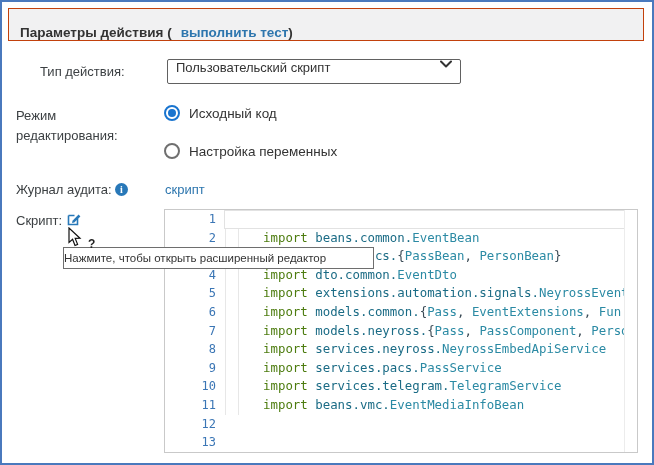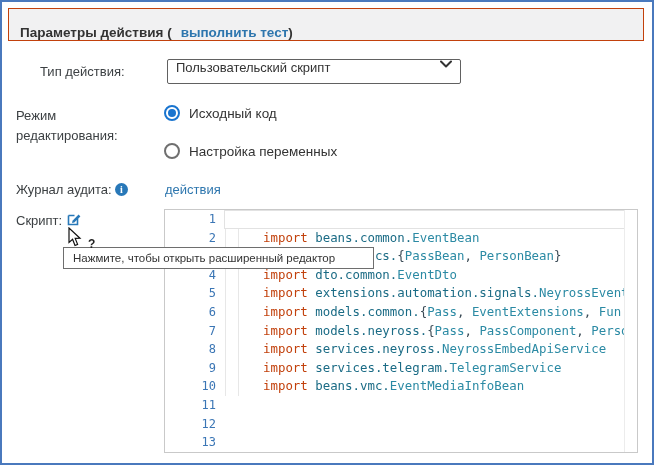--- a/index.html
+++ b/index.html
@@ -38,21 +38,21 @@
   .info-ic{
     position:absolute;left:113px;top:181px;width:13px;height:13px;border-radius:50%;
     background:#2878b8;color:#fff;font-size:10px;font-weight:bold;
     display:flex;align-items:center;justify-content:center;font-family:"Liberation Serif",serif;
   }
   .edit-ic{position:absolute;left:64px;top:209px;width:16px;height:16px;color:#2878b8;}
   
   .tip{
     position:absolute;left:61px;top:245px;width:311px;height:22px;z-index:6;
     background:#fff;border:1px solid #6e6e6e;
-    display:flex;align-items:center;padding-left:9px;
+    display:flex;align-items:center;
     font-size:11.5px;color:#333;
   }
   
   .cursor{position:absolute;left:66px;top:225px;z-index:7;}
   .cursor-q{position:absolute;left:86px;top:235px;z-index:7;font-size:12px;font-weight:bold;color:#222;}
   
   .editor{
     position:absolute;left:162px;top:207px;width:474px;height:244px;
     border:1px solid #c9c9c9;background:#fff;overflow:hidden;
     font-family:"DejaVu Sans Mono","Liberation Mono",monospace;font-size:12.4px;
@@ -66,21 +66,21 @@
   .code-content{position:relative;flex:1 1 auto;overflow:hidden;}
   .code-row{position:relative;height:18.6px;line-height:18.6px;white-space:pre;overflow:hidden;}
   .code-row .code-text{margin-left:39px;}
   .code-row::before,.code-row::after{
     content:"";position:absolute;top:0;bottom:0;width:1px;background:#e7e7e7;
   }
   .code-row::before{left:1px;}
   .code-row::after{left:14px;}
   .code-row.current{border:1px solid #e2e2e2;}
   .code-row.current::before,.code-row.current::after{display:none;}
-  .kw{color:#c2410c;}
+  .kw{color:#4d7c0f;}
   .pkg{color:#1a6b85;}
   .cls{color:#2b8aa4;}
   .pn{color:#3a4a55;}
   .sb-track{position:absolute;right:0;top:0;bottom:0;width:13px;border-left:1px solid #ececec;background:#fff;}
 </style>
 </head>
 <body>
 
 <div class="frame">
 
@@ -103,21 +103,21 @@
     <span class="rdo on"></span>
     <span class="rlbl">Исходный код</span>
   </div>
   <div class="radio-row" style="left:162px;top:141px;">
     <span class="rdo"></span>
     <span class="rlbl">Настройка переменных</span>
   </div>
 
   <div class="lbl" style="left:14px;top:180px;">Журнал аудита:</div>
   <div class="info-ic">i</div>
-  <a class="lnk" href="#" style="left:163px;top:180px;">действия</a>
+  <a class="lnk" href="#" style="left:163px;top:180px;">скрипт</a>
 
   <div class="lbl" style="left:14px;top:211px;text-align:right;">Скрипт:</div>
   <div class="edit-ic">
     <svg width="16" height="16" viewBox="0 0 16 16">
       <path d="M2.5 4.5 h6 M2.5 4.5 v9 h9 v-6" fill="none" stroke="#2878b8" stroke-width="1.6"></path>
       <path d="M6.5 9.8 L12.6 3.6 L14.4 5.4 L8.3 11.6 L6 12.1 Z" fill="#2878b8"></path>
     </svg>
   </div>
 
   <div class="cursor">
@@ -149,19 +149,20 @@
       </div>
     <div class="code-content">
       <div class="code-row current"><span class="code-text"></span></div>
         <div class="code-row"><span class="code-text"><span class="kw">import</span><span class="pn"> </span><span class="pkg">beans.common.</span><span class="cls">EventBean</span></span></div>
         <div class="code-row"><span class="code-text"><span class="kw">import</span><span class="pn"> </span><span class="pkg">beans.pacs.</span><span class="pn">{</span><span class="cls">PassBean</span><span class="pn">, </span><span class="cls">PersonBean</span><span class="pn">}</span></span></div>
         <div class="code-row"><span class="code-text"><span class="kw">import</span><span class="pn"> </span><span class="pkg">dto.common.</span><span class="cls">EventDto</span></span></div>
         <div class="code-row"><span class="code-text"><span class="kw">import</span><span class="pn"> </span><span class="pkg">extensions.automation.signals.</span><span class="cls">NeyrossEvent</span></span></div>
         <div class="code-row"><span class="code-text"><span class="kw">import</span><span class="pn"> </span><span class="pkg">models.common.</span><span class="pn">{</span><span class="cls">Pass</span><span class="pn">, </span><span class="cls">EventExtensions</span><span class="pn">, </span><span class="cls">Fun</span></span></div>
         <div class="code-row"><span class="code-text"><span class="kw">import</span><span class="pn"> </span><span class="pkg">models.neyross.</span><span class="pn">{</span><span class="cls">Pass</span><span class="pn">, </span><span class="cls">PassComponent</span><span class="pn">, </span><span class="cls">Perso</span></span></div>
         <div class="code-row"><span class="code-text"><span class="kw">import</span><span class="pn"> </span><span class="pkg">services.neyross.</span><span class="cls">NeyrossEmbedApiService</span></span></div>
+        <div class="code-row"><span class="code-text"><span class="kw">import</span><span class="pn"> </span><span class="pkg">services.pacs.</span><span class="cls">PassService</span></span></div>
         <div class="code-row"><span class="code-text"><span class="kw">import</span><span class="pn"> </span><span class="pkg">services.telegram.</span><span class="cls">TelegramService</span></span></div>
         <div class="code-row"><span class="code-text"><span class="kw">import</span><span class="pn"> </span><span class="pkg">beans.vmc.</span><span class="cls">EventMediaInfoBean</span></span></div>
         <div class="sb-track"></div>
     </div>
   </div>
 
 </div>
 
 </body></html>

